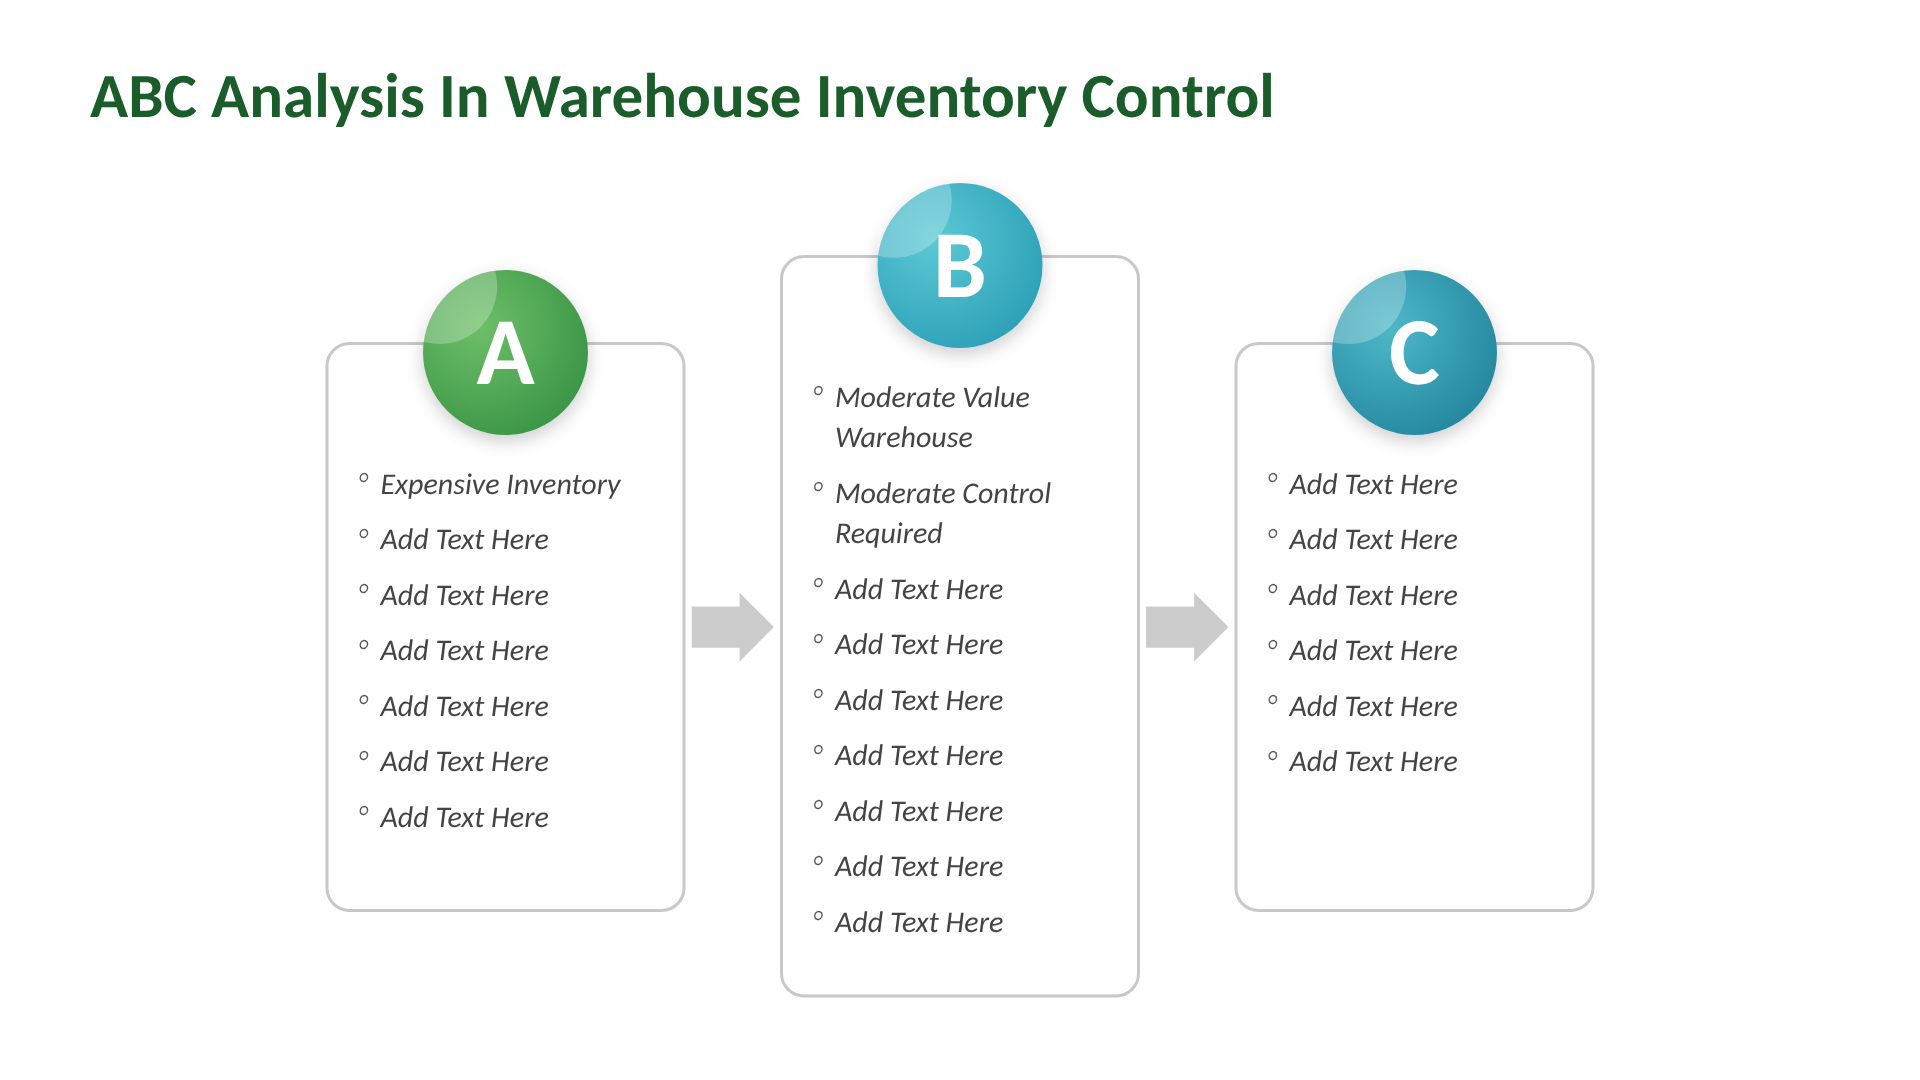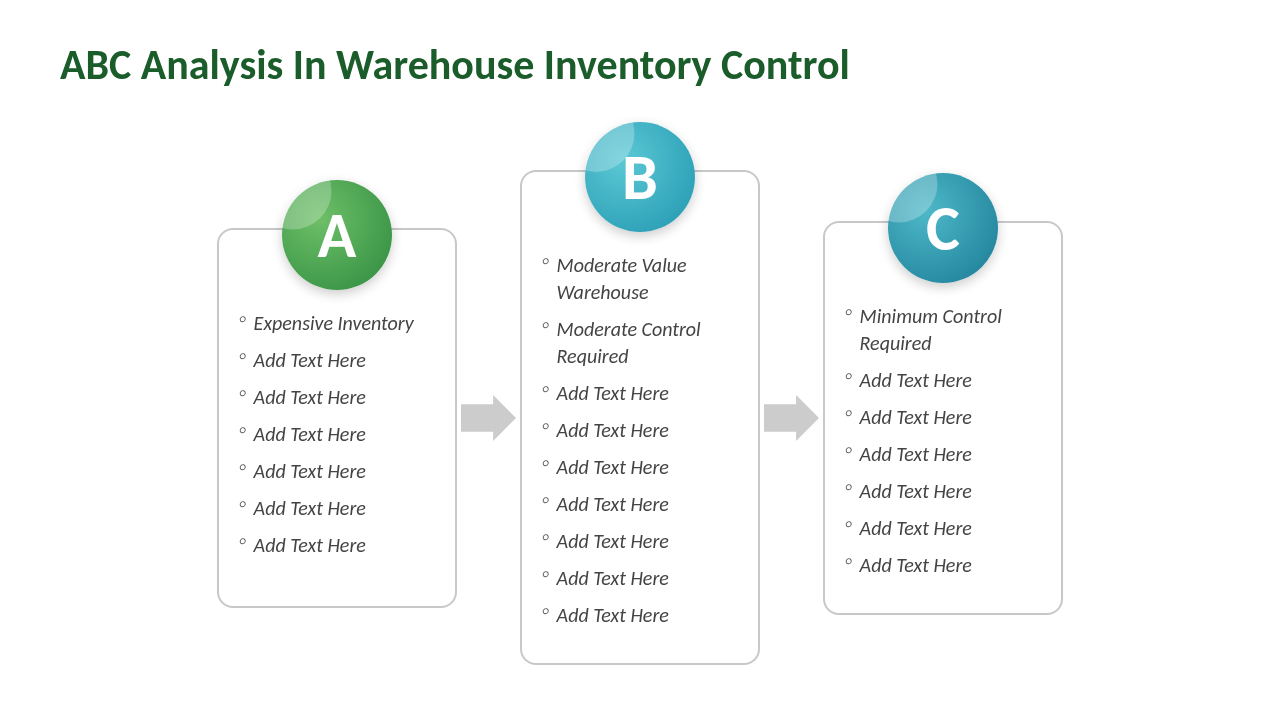--- a/index.html
+++ b/index.html
@@ -191,21 +191,20 @@
         <polygon points="0,10 35,10 35,0 60,25 35,50 35,40 0,40" fill="#cccccc"></polygon>
       </svg>
     </div>
 
     <div class="card-wrapper">
       <div class="card">
         <div class="circle-badge badge-c">
           <span>C</span>
         </div>
         <ul class="bullet-list">
-          <li>Minimum Control Required</li>
           <li>Add Text Here</li>
           <li>Add Text Here</li>
           <li>Add Text Here</li>
           <li>Add Text Here</li>
           <li>Add Text Here</li>
           <li>Add Text Here</li>
         </ul>
       </div>
     </div>
 

